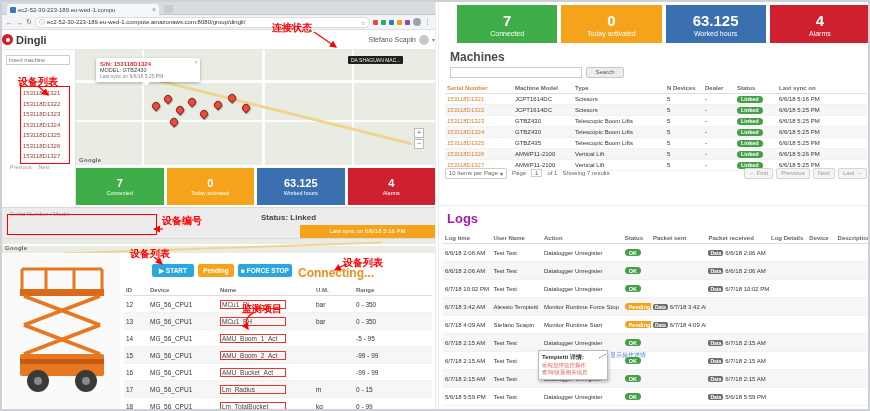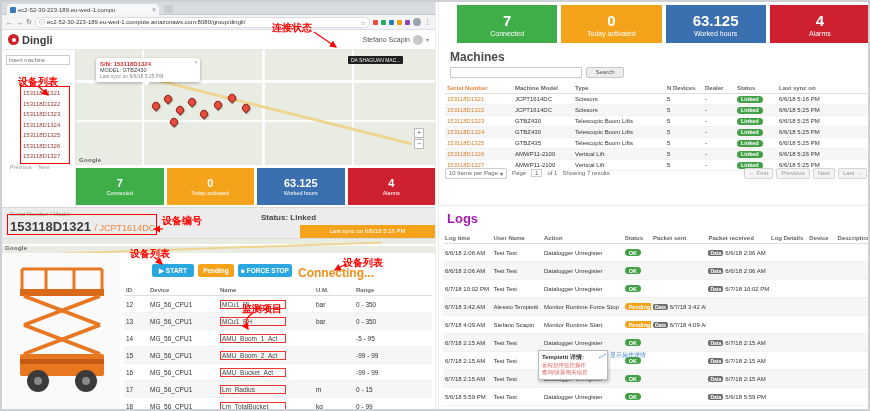--- a/index.html
+++ b/index.html
@@ -16,21 +16,21 @@
   #toolbar{left:0;top:13px;width:433px;height:15px;background:#f3f4f6;border-bottom:1px solid #dcdfe3;display:flex;align-items:center;padding:0 4px;gap:3px}
   .navicon{font-size:7px;color:#5f6368}
   .urlbox{flex:1;height:11px;background:#fff;border:1px solid #dadce0;border-radius:6px;display:flex;align-items:center;padding:0 3px;gap:2px;min-width:0}
   .info-i{font-size:6px;color:#888}
   .url{font-size:6px;color:#333;white-space:nowrap;overflow:hidden;flex:1}
   .star{font-size:6px;color:#888}
   .ext{width:5px;height:5px;border-radius:1px;flex:none}
   .e1{background:#e74c3c}.e2{background:#27ae60}.e3{background:#2980b9}.e4{background:#f39c12}.e5{background:#8e44ad}
   .avatar-s{width:8px;height:8px;border-radius:50%;background:#9aa4ad;flex:none}
   
-  #appheader{left:0;top:28px;width:433px;height:20px;background:#fff;border-bottom:1px solid #e8e8e8;display:flex;align-items:center;padding:0 6px;gap:3px}
+  #appheader{left:0;top:28px;width:433px;height:20px;background:#fff;border-bottom:1px solid #e8e8e8;display:flex;align-items:center;padding:0 0;gap:3px}
   .logo-mark{width:11px;height:11px;border-radius:50%;background:#cc2229;position:relative;flex:none}
   .logo-mark::after{content:"";position:absolute;left:3.5px;top:3.5px;width:4px;height:4px;border-radius:50%;background:#fff}
   .logo-text{font-size:11px;font-weight:bold;color:#3a3a3a}
   .hdr-user{margin-left:auto;display:flex;align-items:center;gap:3px;font-size:7px;color:#555}
   .avatar{width:10px;height:10px;border-radius:50%;background:#c8c8c8}
   .caret{font-size:6px;color:#888}
   
   #sidebar{left:0;top:48px;width:74px;height:157px;background:#fff;border-right:1px solid #e3e3e3}
   #side-search{position:absolute;left:4px;top:5px;width:64px;height:10px;border:1px solid #ccc;font-size:5.5px;padding:0 2px;font-family:"Liberation Sans",sans-serif}
   #serial-list{position:absolute;left:6px;top:38px;width:62px}
@@ -347,24 +347,20 @@
     <span class="ftr-right">
       <span class="pager-btn">← First</span>
       <span class="pager-btn">Previous</span>
       <span class="pager-btn">Next</span>
       <span class="pager-btn">Last →</span>
     </span>
   </div>
 
   <div class="abs" id="detail-header">
     <div id="dh-label">Serial Number / Model</div>
-    <div id="dh-serial">
-      <span>153118D1321</span>
-      <span id="dh-model">/ JCPT1614DC</span>
-    </div>
     <div id="dh-status">Status: Linked</div>
     <div id="dh-sync">Last sync on 6/6/18 5:16 PM</div>
   </div>
 
   <div class="abs" id="detail-map">
     <div class="road" style="left:0;top:5px;width:433px;height:2px"></div>
     <div class="road-y" style="left:60px;top:8px;width:320px;height:2px;transform:rotate(-2deg)"></div>
     <div id="strip-google">Google</div>
   </div>
 

